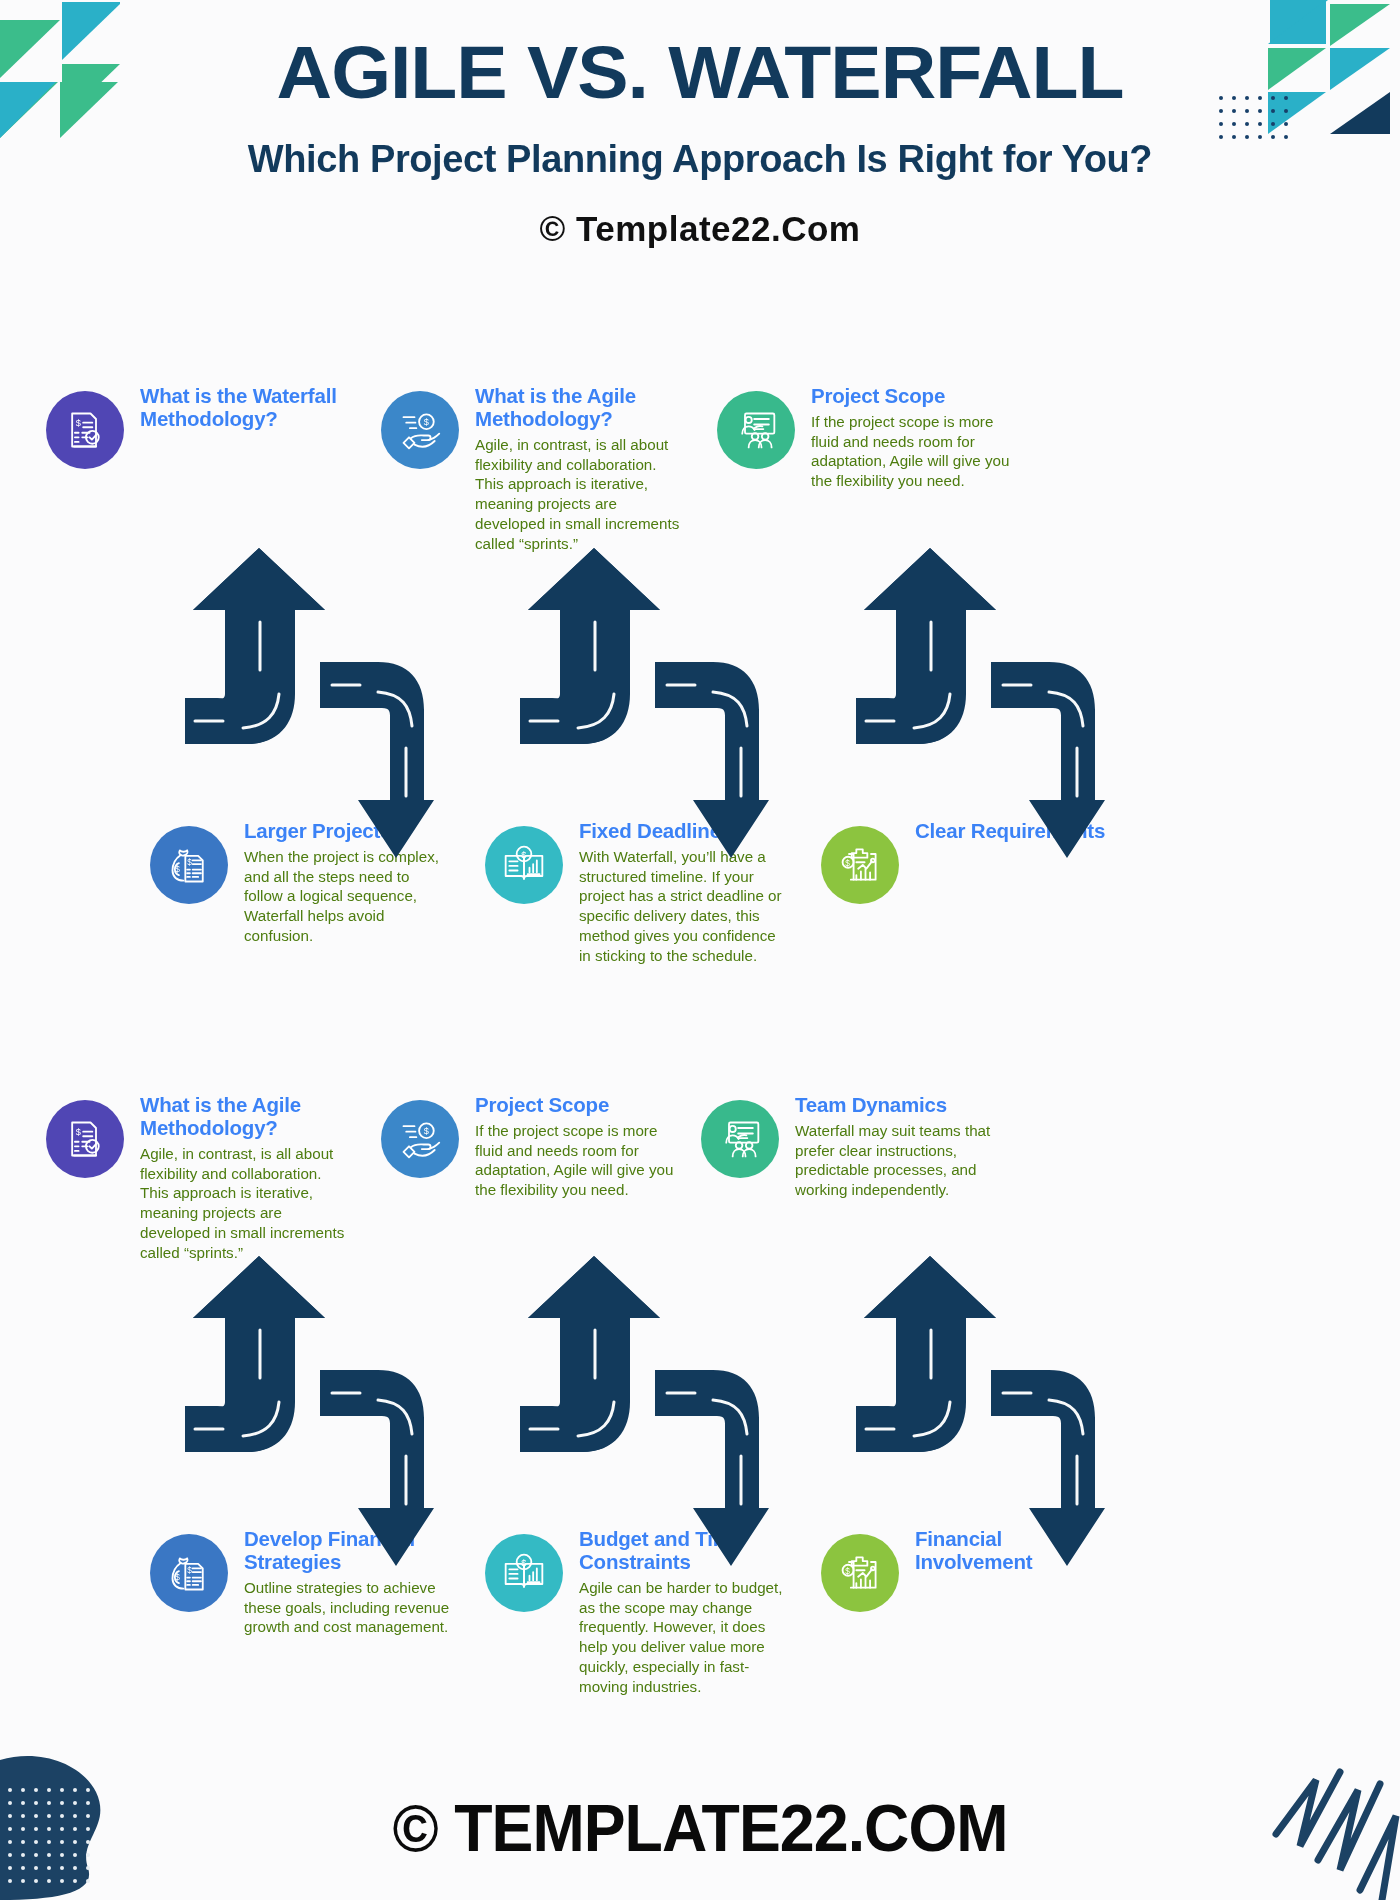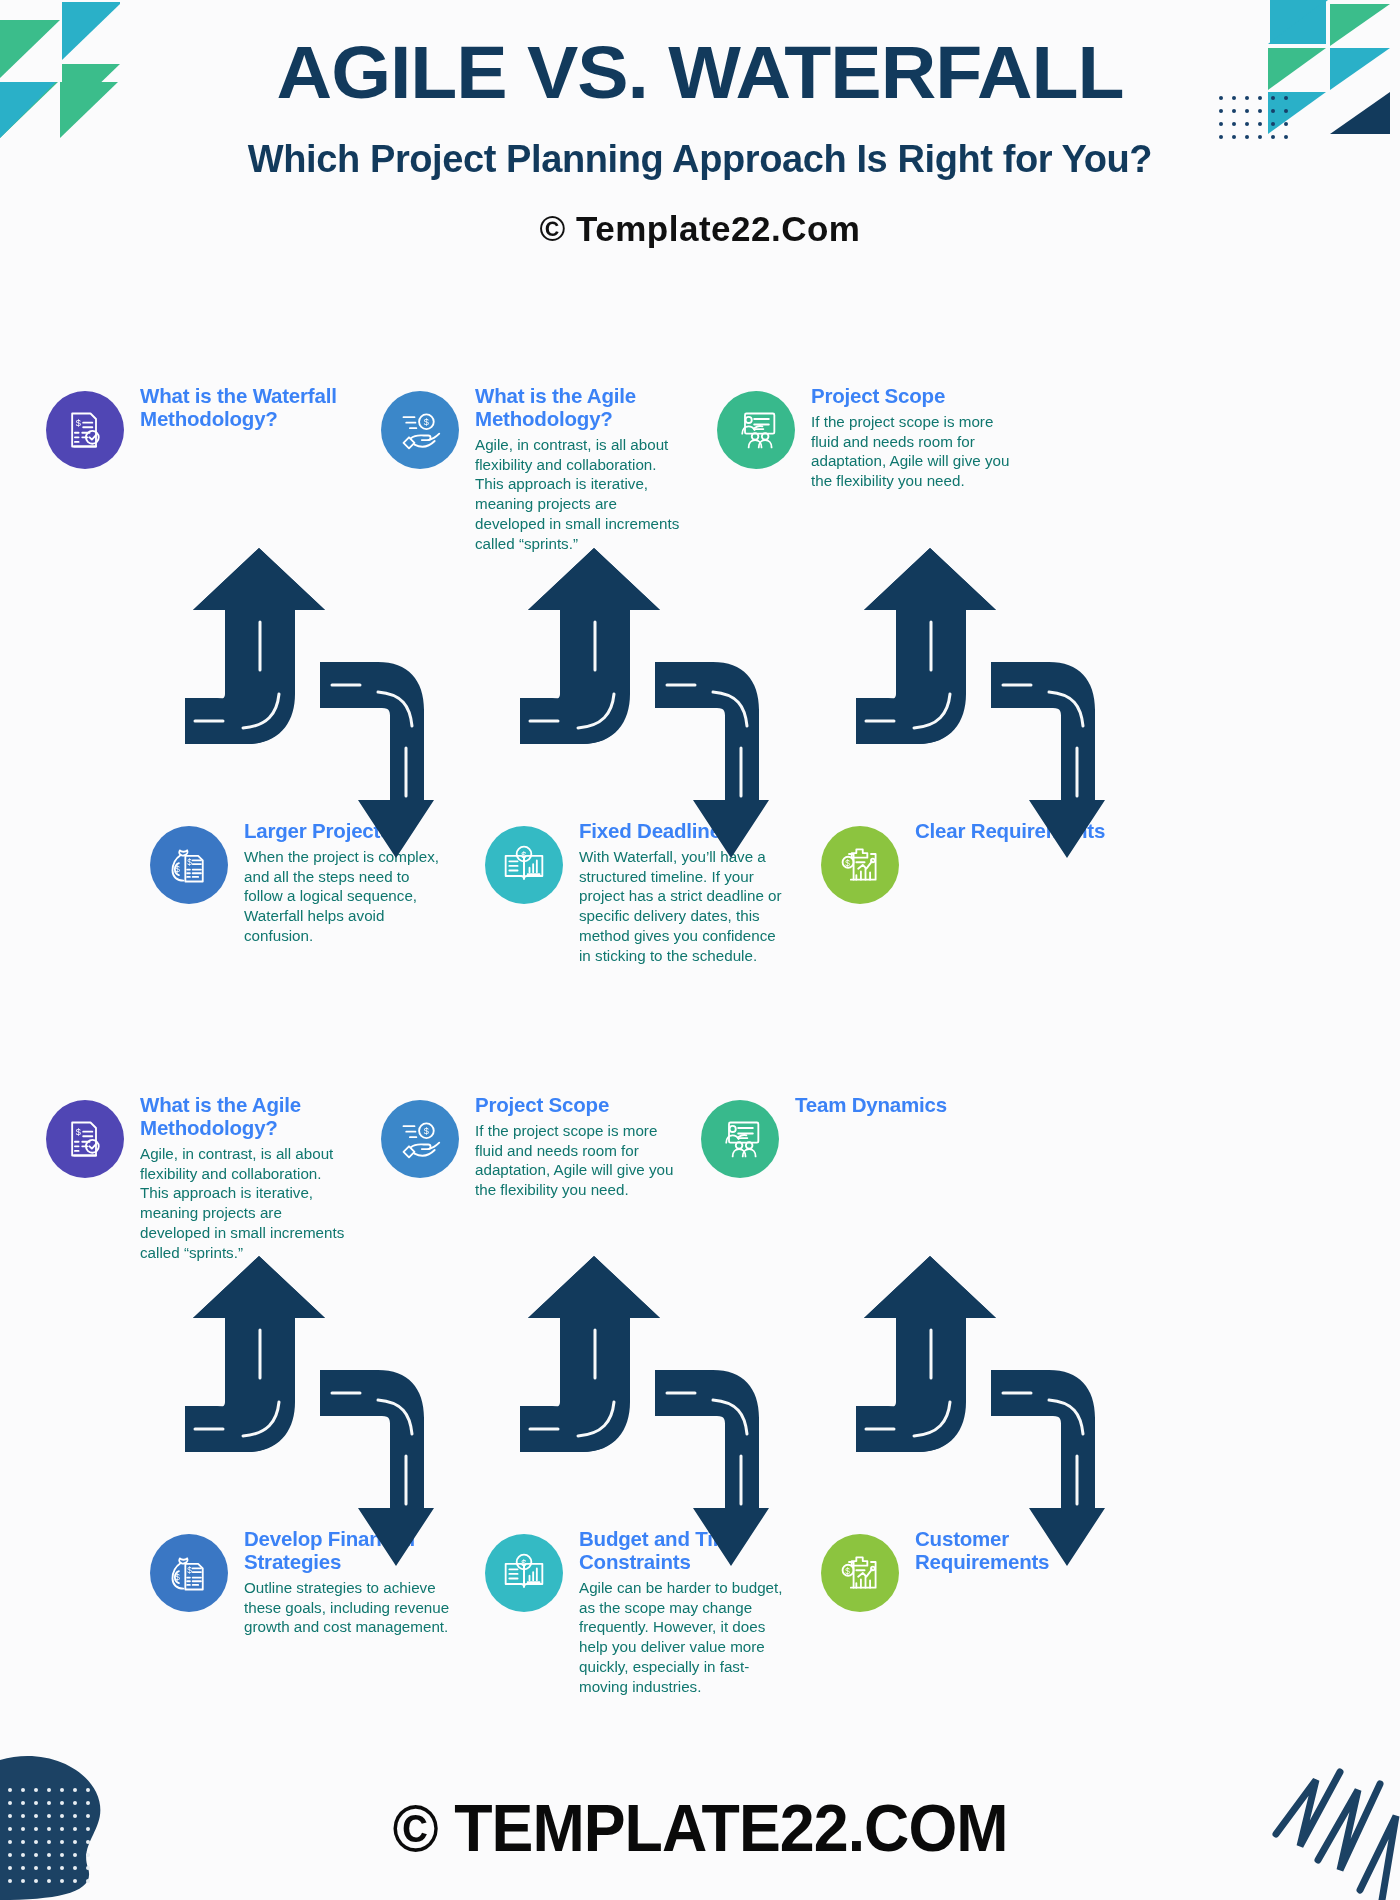--- a/index.html
+++ b/index.html
@@ -63,21 +63,21 @@
   .card-text { margin-left:16px; }
   .card-title {
     color:#3b82f6;
     font-weight:700;
     font-size:20.5px;
     line-height:1.12;
     letter-spacing:-0.2px;
     margin-bottom:4px;
   }
   .card-body {
-    color:#0f766e;
+    color:#4d7c0f;
     font-size:15.2px;
     line-height:1.3;
   }
 
   .card.w280 .card-text { width:250px; }
 
   
   .arrow { position:absolute; }
 </style>
 </head>
@@ -341,20 +341,21 @@
       <path d="M9 28 c0 -5 3 -8 7 -8 3 0 5 1.5 6.5 4"></path>
       <path d="M22 22 c3 -2 6 -3 9 -2"></path>
       <circle cx="23" cy="31" r="3.6"></circle>
       <circle cx="34" cy="31" r="3.6"></circle>
       <path d="M16 43 c0 -5 3 -8 7 -8 s7 3 7 8"></path>
       <path d="M27 43 c0 -5 3 -8 7 -8 s7 3 7 8"></path>
     </svg>
       </div>
       <div class="card-text">
         <div class="card-title">Team Dynamics</div>
+        <div class="card-body">Waterfall may suit teams that prefer clear instructions, predictable processes, and working independently.</div>
       </div>
     </div>
     <div class="card w280" style="left: 150px; top: 1528px; width: 300px;">
       <div class="icon-circle" style="background: rgb(58, 119, 196);">
     <svg viewBox="0 0 48 48" fill="none" stroke="#fff" stroke-width="2" stroke-linecap="round" stroke-linejoin="round">
       <path d="M14 8 c2 2 6 2 8 0 c1 2 0 4 -2 5 c-2 1 -4 1 -5 0 c-2 -1 -2 -3 -1 -5z"></path>
       <path d="M15 13 c-6 4 -9 11 -9 17 c0 7 5 11 12 11"></path>
       <path d="M13 22 a7 7 0 0 0 0 13"></path>
       <text x="9" y="32" font-size="9" fill="#fff" stroke="none" font-family="sans-serif">$</text>
       <path d="M20 14 h14 l5 5 v23 h-19 z"></path>
@@ -394,21 +395,21 @@
       <circle cx="11" cy="21" r="6"></circle>
       <text x="8" y="25" font-size="9" fill="#fff" stroke="none" font-family="sans-serif">$</text>
       <path d="M20 21 h9"></path>
       <path d="M22 28 l5 -4 4 4 6 -8"></path>
       <circle cx="38" cy="19" r="2"></circle>
       <path d="M20 40 v-5 M25 40 v-9 M30 40 v-12 M35 40 v-8"></path>
       <path d="M17 40 h-3"></path>
     </svg>
       </div>
       <div class="card-text">
-        <div class="card-title">Customer Requirements</div>
+        <div class="card-title">Financial Involvement</div>
       </div>
     </div>
     <div class="arrow" style="left: 185px; top: 1256px;"><svg viewBox="0 0 150 210" width="150" height="210">
     <path d="M0,150 L0,196 L62,196 C92,196 108,176 108,148 L108,62 L140,62 L74,0 L8,62 L40,62 L40,146 C40,154 36,150 30,150 Z" fill="#123a5c"></path>
     <path d="M0,150 L0,196 L62,196 C95,196 110,174 110,146 L110,62 L140,62 L74,0 L8,62 L40,62 L40,146 C40,152 36,150 32,150 Z" fill="#123a5c"></path>
     <g stroke="#f7f9fa" stroke-width="3" fill="none" stroke-linecap="round">
       <path d="M10 173 h28"></path>
       <path d="M58 180 C82 178 92 166 94 146"></path>
       <path d="M75 122 v-48"></path>
     </g>

